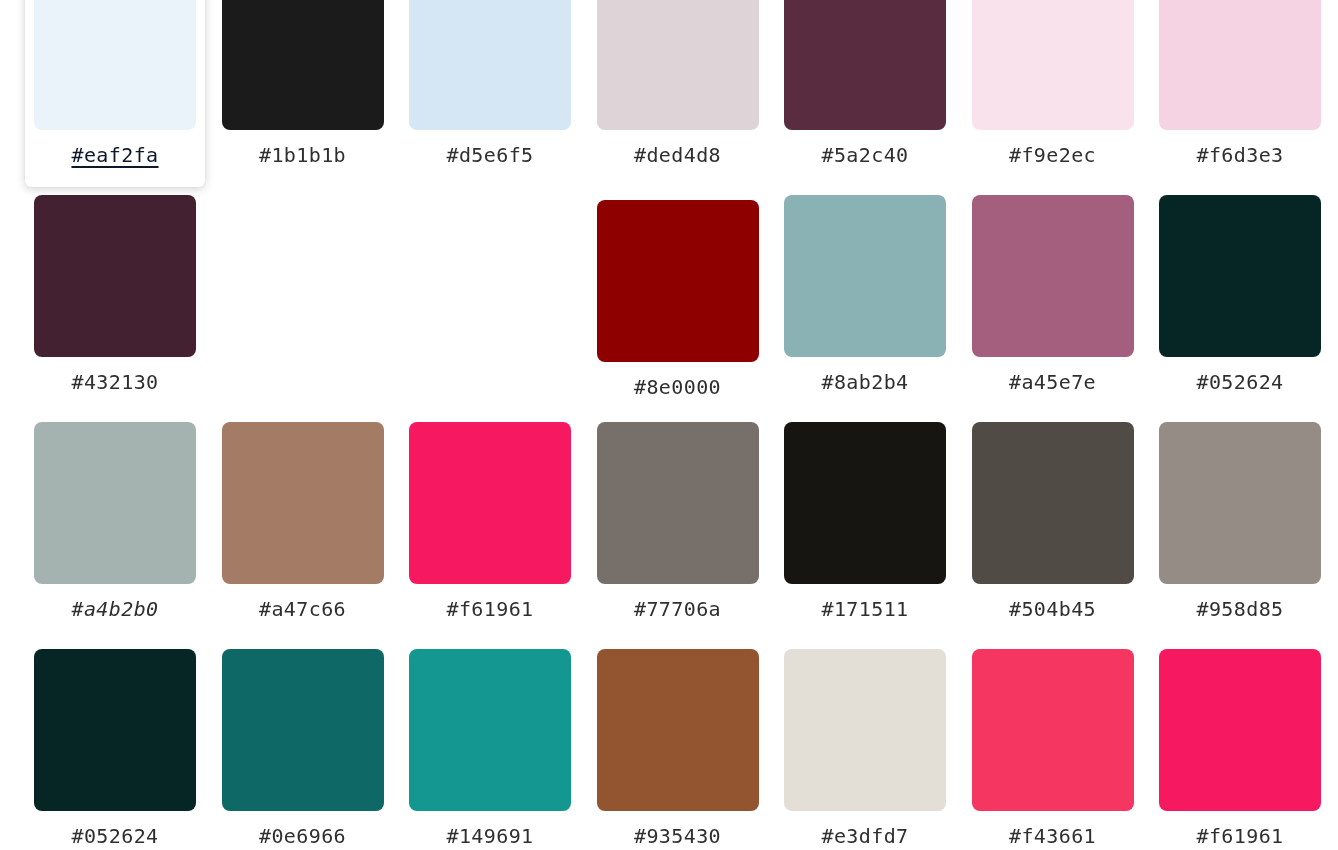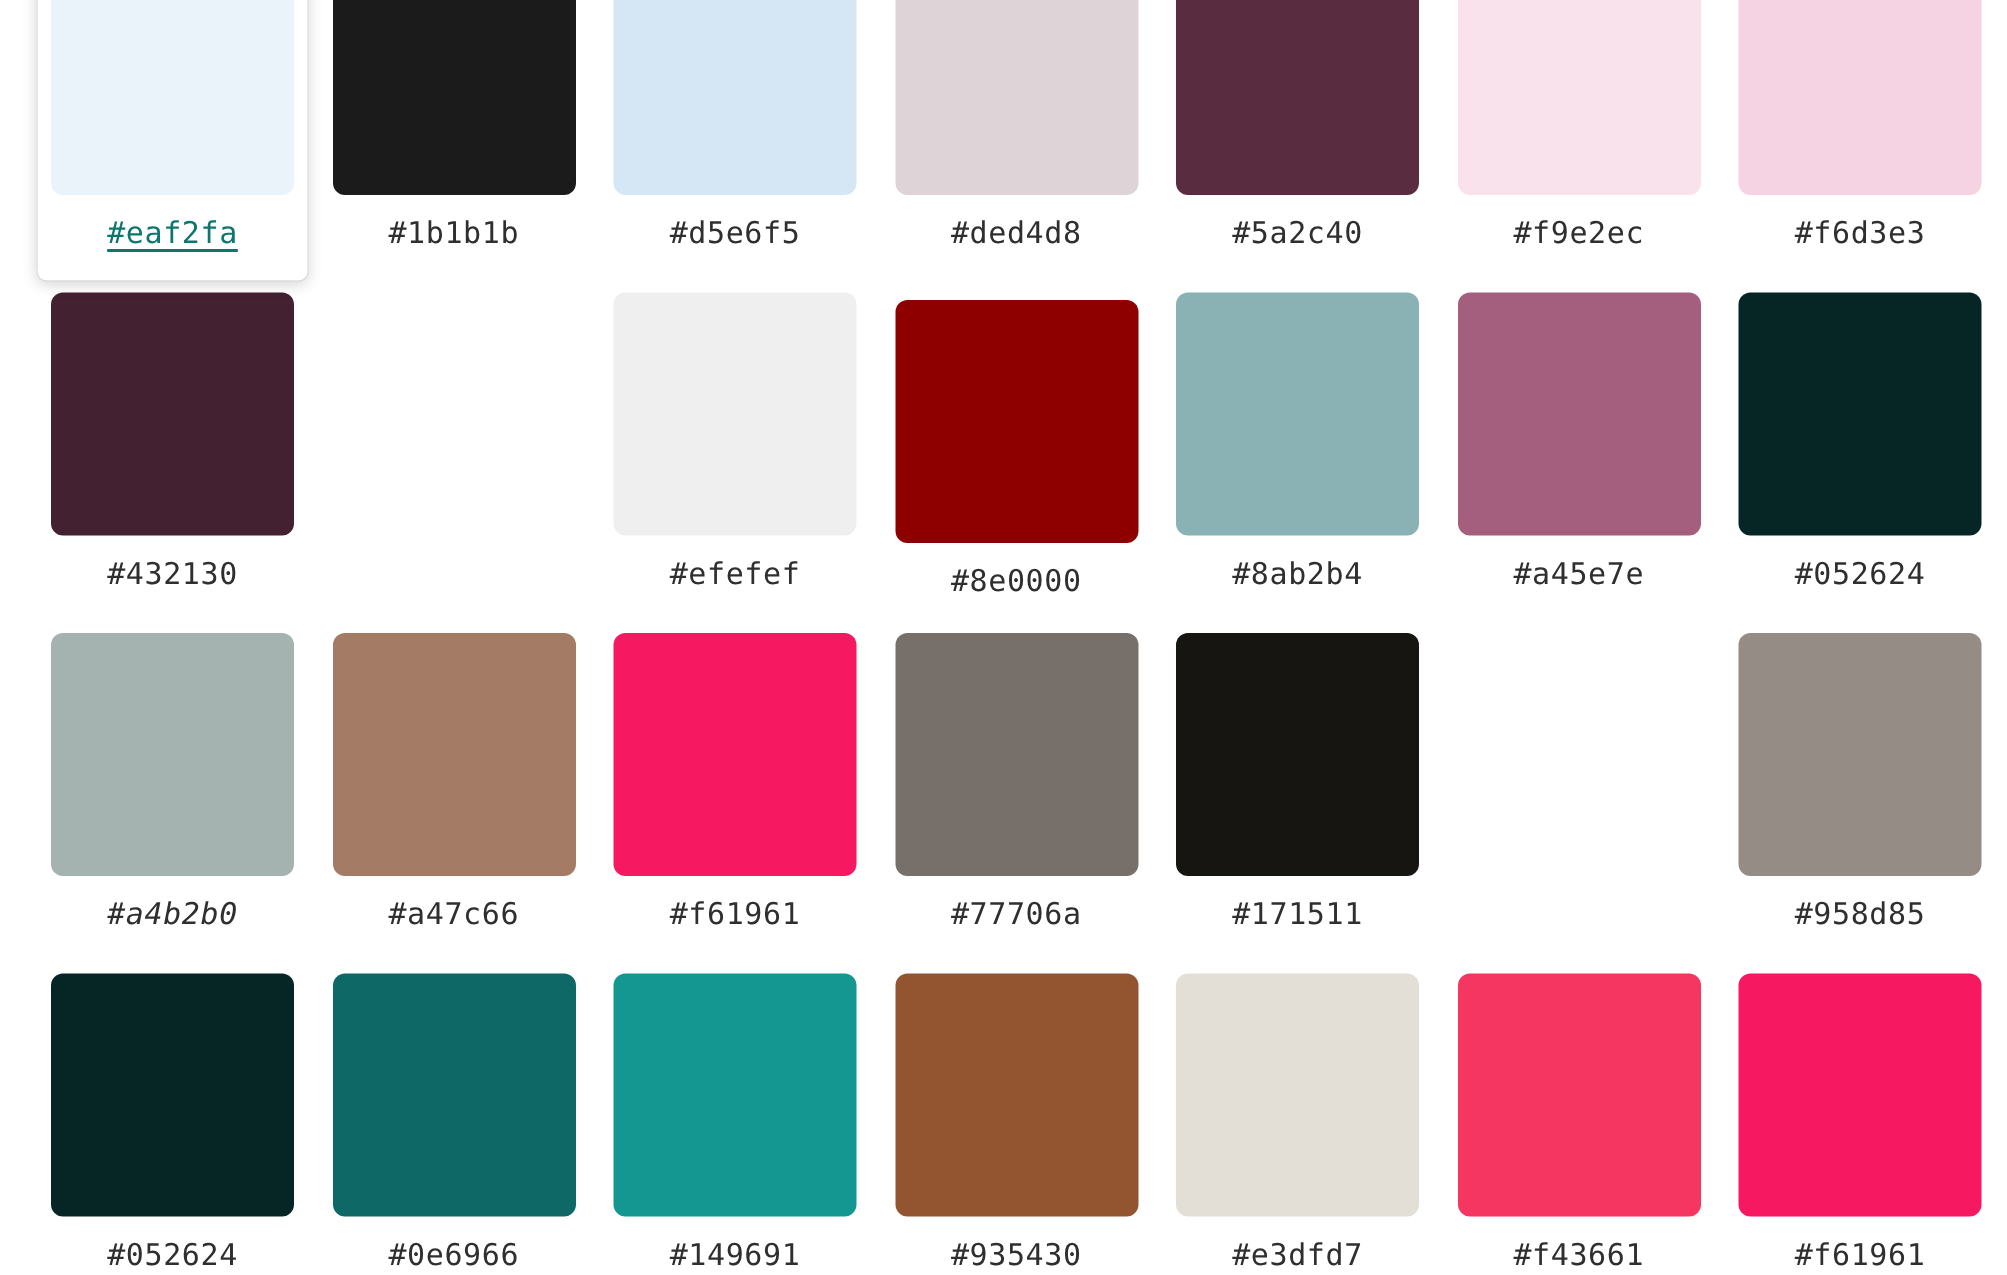--- a/index.html
+++ b/index.html
@@ -54,21 +54,21 @@
     font-size: 20px;
     line-height: 24px;
     letter-spacing: 0.4px;
     color: #2f2f2f;
     text-decoration: none;
     white-space: nowrap;
   }
   .swatch-card.is-hovered .swatch-label {
     text-decoration: underline;
     text-underline-offset: 4px;
-    color: #0f766e;
+    color: #0f172a;
   }
 </style>
 </head>
 <body style="background: rgb(255, 255, 255);">
 
 <div id="palette-grid">
     <div class="swatch-card is-hovered" style="left: 25px; top: -44px; padding-top: 12px;">
       <span class="swatch-chip" style="background-color: rgb(234, 242, 250);"></span>
       <a class="swatch-label" href="#">#eaf2fa</a>
     </div>
@@ -93,24 +93,20 @@
       <a class="swatch-label" href="#">#f9e2ec</a>
     </div>
     <div class="swatch-card" style="left: 1150px; top: -32px;">
       <span class="swatch-chip" style="background-color: rgb(246, 211, 227);"></span>
       <a class="swatch-label" href="#">#f6d3e3</a>
     </div>
     <div class="swatch-card" style="left: 25px; top: 195px;">
       <span class="swatch-chip" style="background-color: rgb(67, 33, 48);"></span>
       <a class="swatch-label" href="#">#432130</a>
     </div>
-    <div class="swatch-card" style="left: 400px; top: 195px;">
-      <span class="swatch-chip" style="background-color: rgb(239, 239, 239);"></span>
-      <a class="swatch-label" href="#">#efefef</a>
-    </div>
     <div class="swatch-card" style="left: 587.5px; top: 200px;">
       <span class="swatch-chip" style="background-color: rgb(142, 0, 0);"></span>
       <a class="swatch-label" href="#">#8e0000</a>
     </div>
     <div class="swatch-card" style="left: 775px; top: 195px;">
       <span class="swatch-chip" style="background-color: rgb(138, 178, 180);"></span>
       <a class="swatch-label" href="#">#8ab2b4</a>
     </div>
     <div class="swatch-card" style="left: 962.5px; top: 195px;">
       <span class="swatch-chip" style="background-color: rgb(164, 94, 126);"></span>
@@ -133,20 +129,24 @@
       <a class="swatch-label" href="#">#f61961</a>
     </div>
     <div class="swatch-card" style="left: 587.5px; top: 422px; text-align: center;">
       <span class="swatch-chip" style="background-color: rgb(119, 112, 106);"></span>
       <a class="swatch-label" href="#">#77706a</a>
     </div>
     <div class="swatch-card" style="left: 775px; top: 422px;">
       <span class="swatch-chip" style="background-color: rgb(23, 21, 17);"></span>
       <a class="swatch-label" href="#">#171511</a>
     </div>
+    <div class="swatch-card" style="left: 962.5px; top: 422px;">
+      <span class="swatch-chip" style="background-color: rgb(80, 75, 69);"></span>
+      <a class="swatch-label" href="#">#504b45</a>
+    </div>
     <div class="swatch-card" style="left: 1150px; top: 422px;">
       <span class="swatch-chip" style="background-color: rgb(149, 141, 133);"></span>
       <a class="swatch-label" href="#">#958d85</a>
     </div>
     <div class="swatch-card" style="left: 25px; top: 649px;">
       <span class="swatch-chip" style="background-color: rgb(5, 38, 36);"></span>
       <a class="swatch-label" href="#">#052624</a>
     </div>
     <div class="swatch-card" style="left: 212.5px; top: 649px;">
       <span class="swatch-chip" style="background-color: rgb(14, 105, 102);"></span>

